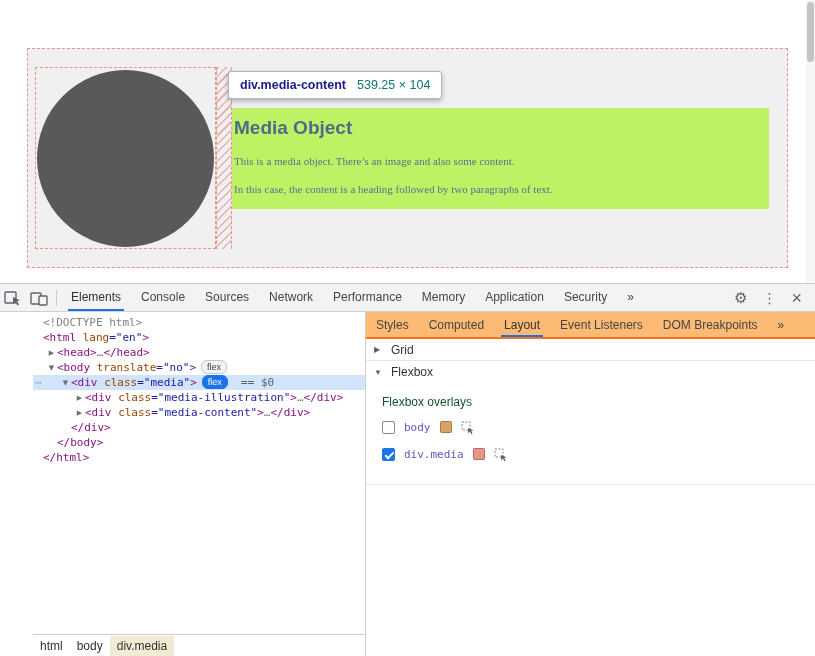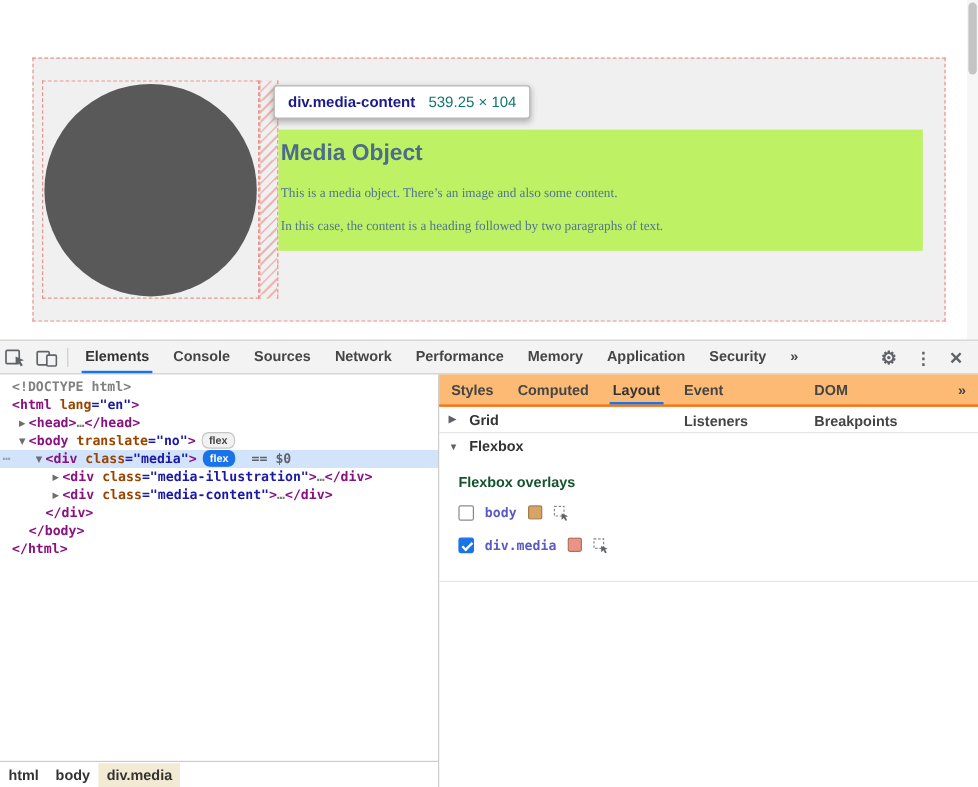--- a/index.html
+++ b/index.html
@@ -26,35 +26,35 @@
   .media-content p { font-size:11px; color:#527691; margin:16px 0 0 0;font-family:Liberation Serif, serif; }
 
   .tooltip { position:absolute; left:228px; top:71px; background:#fff; border:1px solid #b5b5b5;
              border-radius:3px; box-shadow:0 2px 5px rgba(0,0,0,.28); padding:6px 11px;
              display:flex; align-items:center; gap:11px; font-size:12.5px; white-space:nowrap; }
   .tooltip .sel { color:#1a1a8c; font-weight:bold; }
   .tooltip .dims { color:#0f766e; }
 
   
   .devtools { position:absolute; left:0; top:283px; width:815px; height:373px;
-              border-top:1px solid #c9c9c9; background:#fff; display:flex; flex-direction:column;font-weight:bold; }
+              border-top:1px solid #c9c9c9; background:#fff; display:flex; flex-direction:column; }
   .dt-toolbar { height:28px; background:#f3f3f3; border-bottom:1px solid #d0d0d0;
                 display:flex; align-items:center; flex:0 0 auto; }
   .tool-btn { width:26px; height:26px; display:flex; align-items:center; justify-content:center; }
   .tb-sep { width:1px; height:16px; background:#ccc; margin:0 4px; }
   .tabs { display:flex; height:100%; }
   .tab { padding:0 10px; line-height:26px; font-size:12px; color:#454545; position:relative; }
   .tab.active { color:#333; }
   .tab.active::after { content:""; position:absolute; left:7px; right:7px; bottom:0; height:2px; background:#1a73e8; }
   .dt-right-icons { margin-left:auto; display:flex; align-items:center; gap:15px;
                     padding-right:13px; color:#5f6368; }
   .gear { font-size:15px; } .kebab { font-size:14px; } .closex { font-size:18px; line-height:14px; }
 
   .dt-main { flex:1; display:flex; min-height:0; }
-  .left-panel { width:366px; border-right:1px solid #ccc; display:flex; flex-direction:column; }
+  .left-panel { width:366px; border-right:1px solid #ccc; display:flex; flex-direction:column;padding-left:33px; }
   .tree { flex:1; padding-top:3px; font-family:"DejaVu Sans Mono", monospace; font-size:11px;
           line-height:15px; white-space:pre; overflow:hidden; }
   .tree-row { position:relative; height:15px; }
   .tree-row.selected { background:#d2e3fc; }
   .arrow { display:inline-block; width:11px; margin-left:-11px; font-size:7px; color:#6e6e6e;
            vertical-align:1px; text-align:center; font-family:"DejaVu Sans", sans-serif; }
   .gutter { position:absolute; left:2px; top:0; color:#9aa0a6; }
   .t-tag { color:#881280; } .t-attr { color:#994500; } .t-val { color:#1a1aa6; }
   .t-doctype { color:#808080; } .t-dots { color:#777; } .t-suffix { color:#5f6368; }
   .badge { display:inline-block; margin-left:5px; padding:0 5px; border-radius:6px; font-size:9px;

